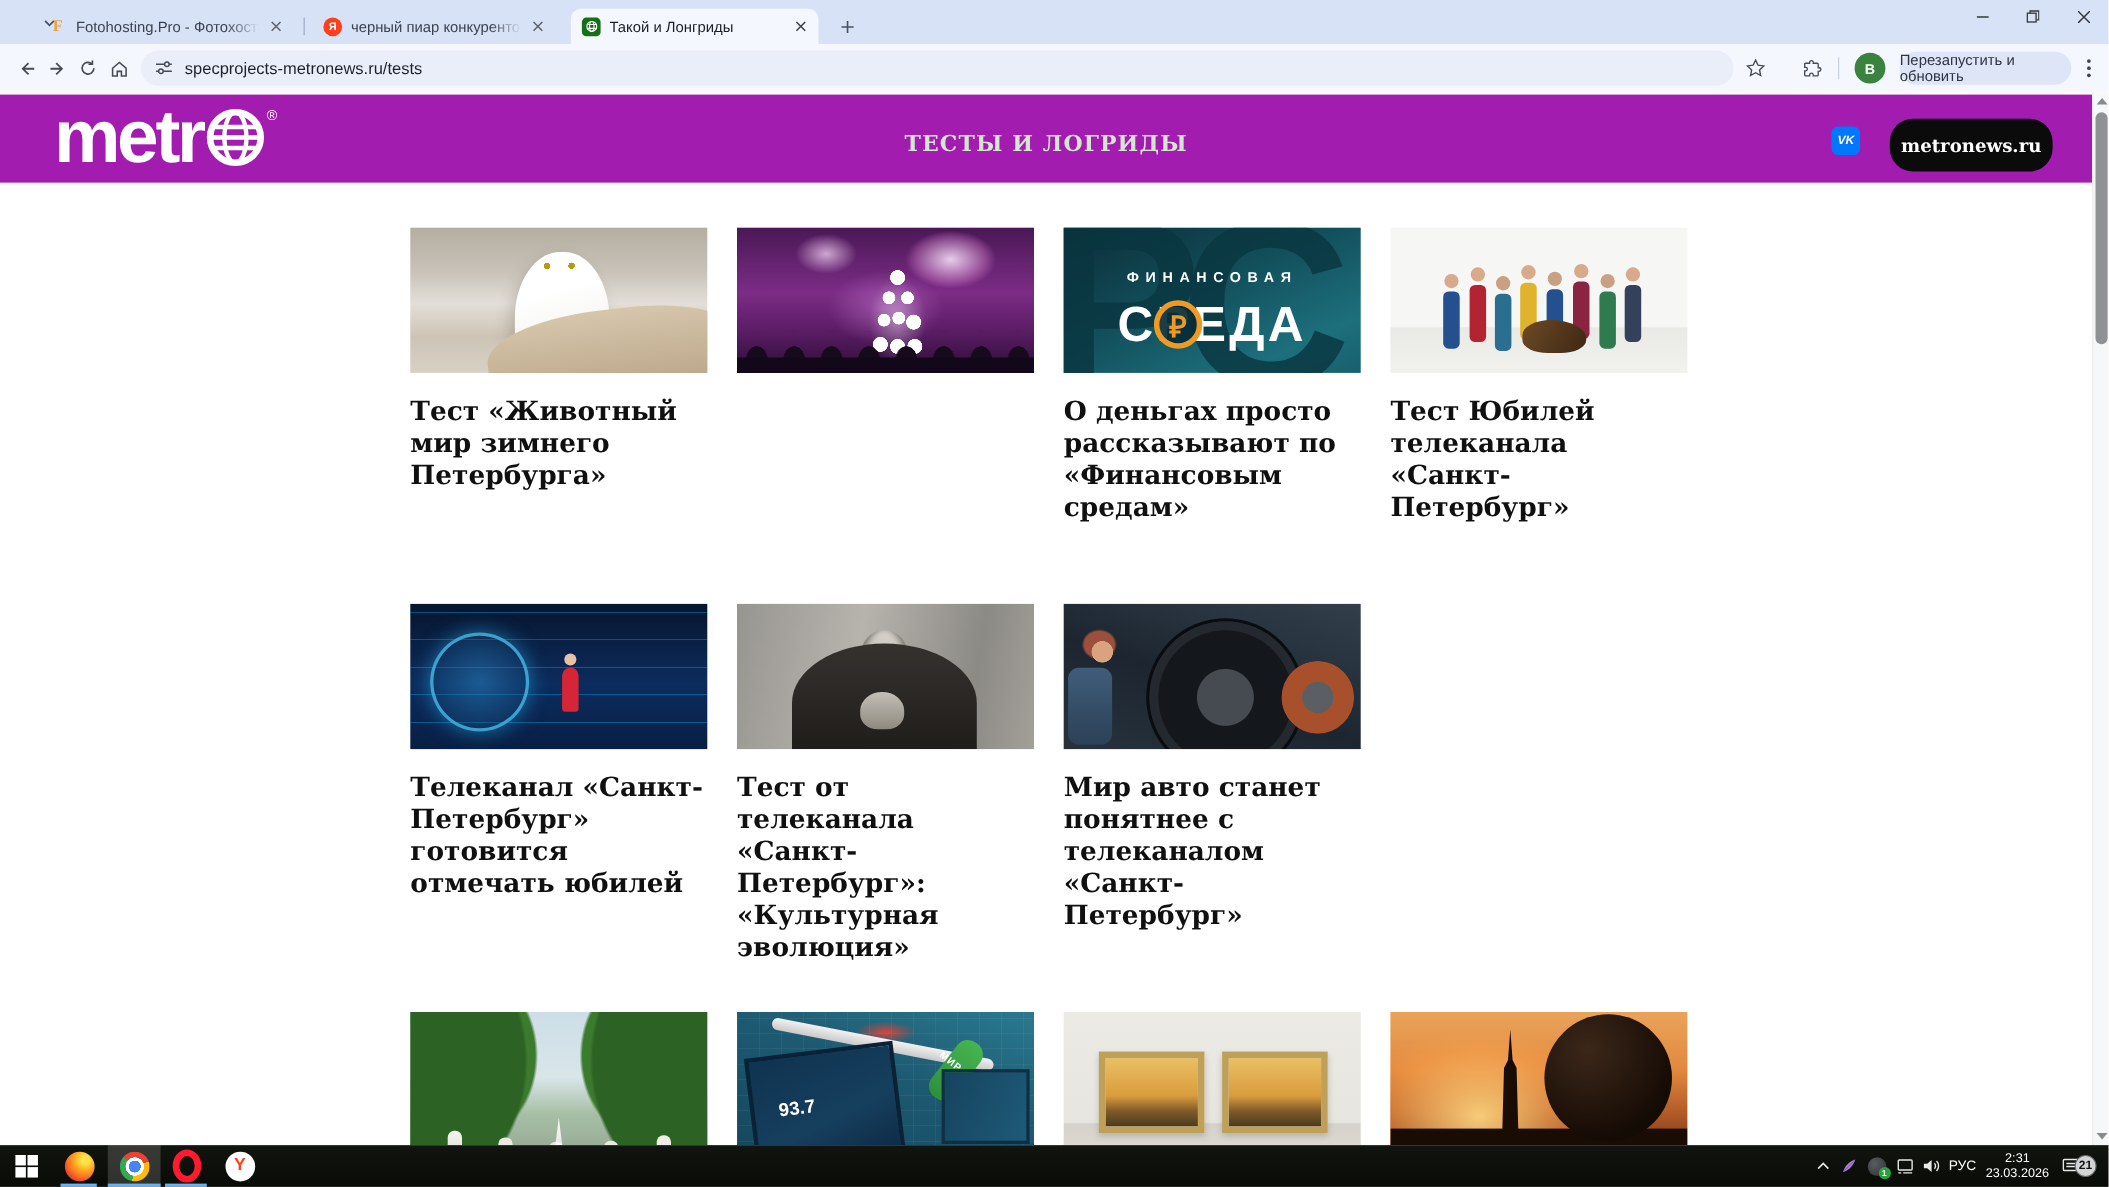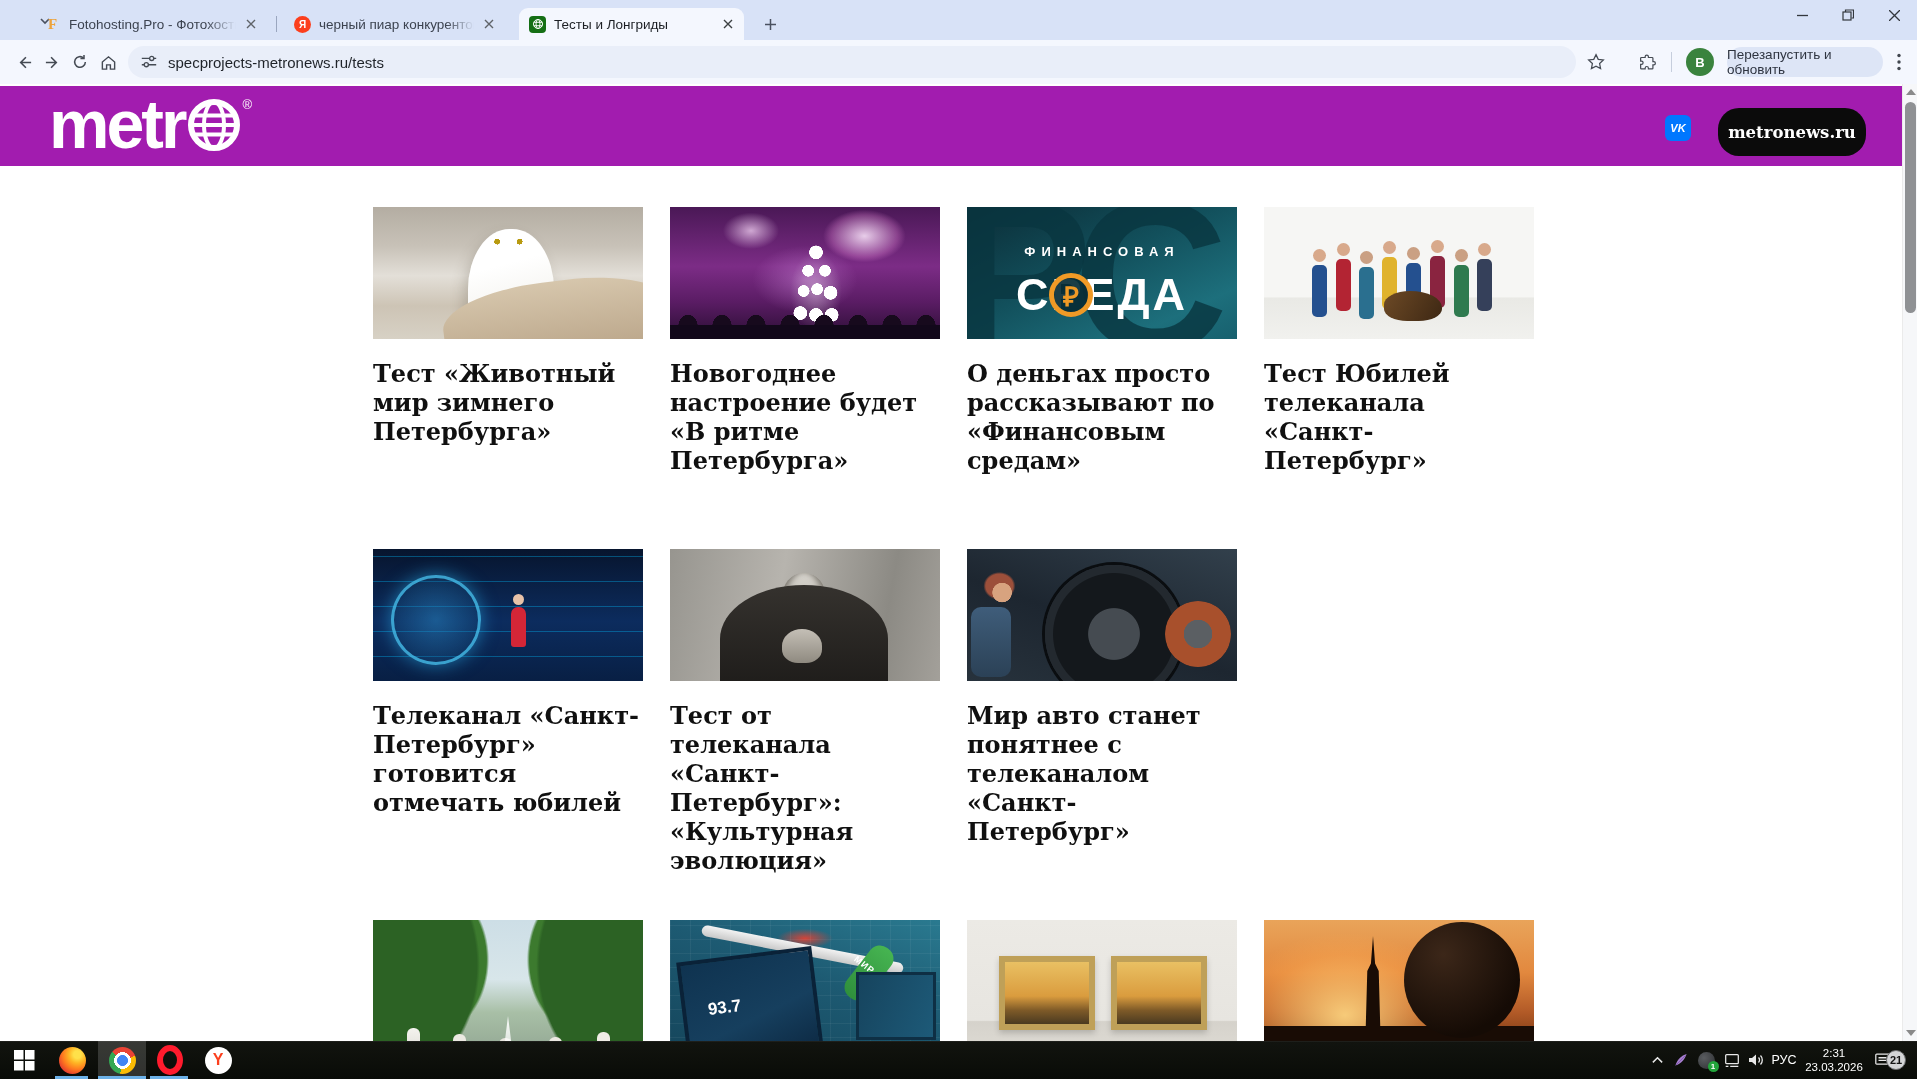--- a/index.html
+++ b/index.html
@@ -217,21 +217,21 @@
   <div class="tab tab3">
     <span class="favicon fav-globe">
       <svg width="12" height="12" viewBox="0 0 24 24">
           <g fill="none" stroke="#fff" stroke-width="2">
             <circle cx="12" cy="12" r="9"></circle>
             <ellipse cx="12" cy="12" rx="4" ry="9"></ellipse>
             <path d="M3.5 8.5h17M3.5 15.5h17"></path>
           </g>
         </svg>
     </span>
-    <span class="tab-label">Тесты и Лонгриды</span>
+    <span class="tab-label">Такой и Лонгриды</span>
     <span class="tab-close">
         <svg width="10" height="10" viewBox="0 0 10 10">
           <path d="M1 1l8 8M9 1l-8 8" stroke="#3c4043" stroke-width="1.4"></path>
         </svg>
       </span>
   </div>
   <div class="newtab">
     <svg width="13" height="13" viewBox="0 0 13 13">
         <path d="M6.5 1v11M1 6.5h11" stroke="#4a5160" stroke-width="1.5"></path>
       </svg>
@@ -321,20 +321,21 @@
       <span class="logo-text">metr</span>
       <svg class="logo-globe" width="54" height="54" viewBox="0 0 54 54">
         <g fill="none" stroke="#fff">
             <circle cx="27" cy="27" r="23" stroke-width="6"></circle>
             <ellipse cx="27" cy="27" rx="10" ry="23" stroke-width="4"></ellipse>
             <path d="M5 17.5h44M4 27h46M5 36.5h44" stroke-width="4"></path>
           </g>
       </svg>
       <span class="logo-reg">®</span>
     </div>
+    <div class="site-title">ТЕСТЫ И ЛОГРИДЫ</div>
     <div class="vk-btn">VK</div>
     <div class="site-pill">metronews.ru</div>
   </div>
 
   <div class="content">
     <div class="cards-row row-1" id="row1">
   <div class="card">
     <div class="card-image img-owl">
       <span class="d1"></span>
       <span class="d2"></span>
@@ -342,21 +343,20 @@
     </div>
     <div class="card-title">Тест «Животный мир зимнего Петербурга»</div>
   </div>
 
   <div class="card">
     <div class="card-image img-hall">
       <span class="d1"></span>
       <span class="d2"></span>
       <span class="overlays"></span>
     </div>
-    <div class="card-title">Новогоднее настроение будет «В ритме Петербурга»</div>
   </div>
 
   <div class="card">
     <div class="card-image img-finance">
       <span class="d1"></span>
       <span class="d2"></span>
       <span class="overlays"><span class="fin-bg">РС</span><span class="fin-top">ФИНАНСОВАЯ</span><span class="fin-main">СРЕДА</span><span class="fin-ruble">₽</span></span>
     </div>
     <div class="card-title">О деньгах просто рассказывают по «Финансовым средам»</div>
   </div>

